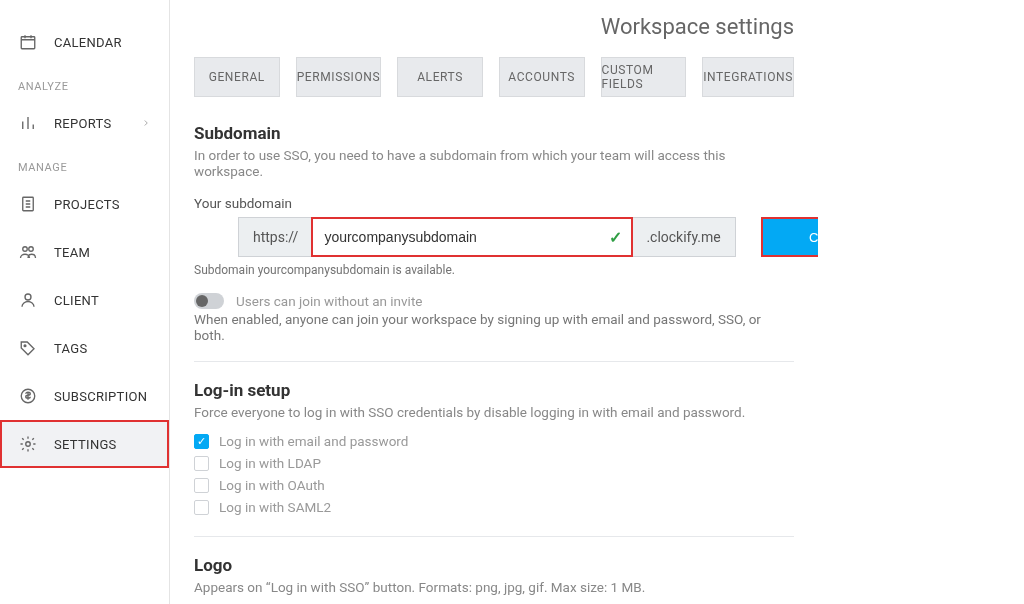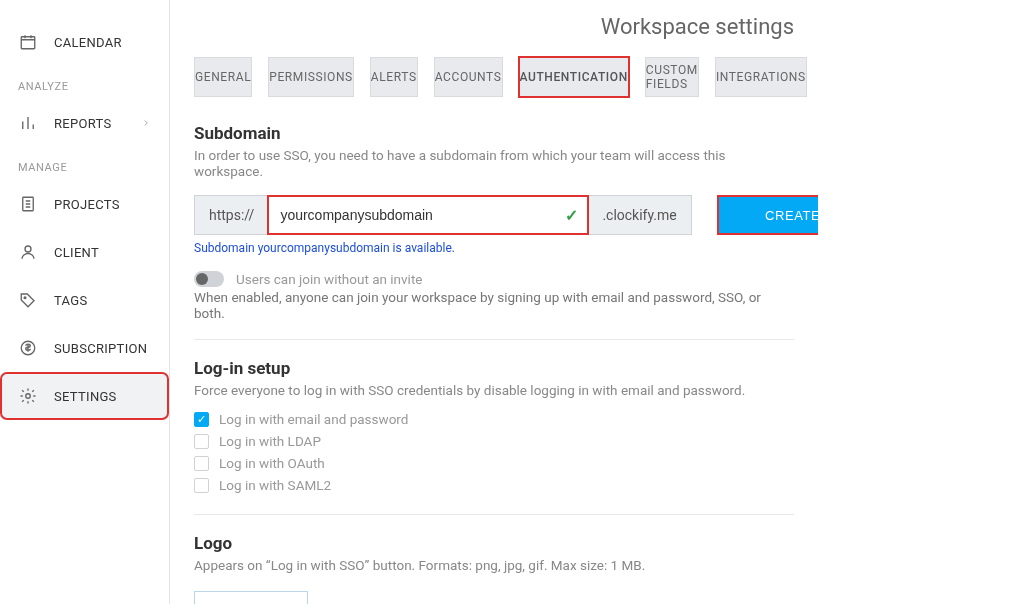--- a/index.html
+++ b/index.html
@@ -6,45 +6,45 @@
   body { font-family: -apple-system, Roboto, Arial, sans-serif; font-size: 14px; color: #333; background: #fff; }
   .app { display: flex; width: 818px; height: 604px; overflow: hidden; }
 
   
   .sidebar { width: 170px; border-right: 1px solid #e4e4e4; padding-top: 18px; background: #fff; flex-shrink: 0; }
   .nav-item { display: flex; align-items: center; height: 48px; padding: 0 18px; color: #333; cursor: pointer; }
   .nav-item .icon { width: 20px; height: 20px; margin-right: 16px; display: flex; align-items: center; justify-content: center; color: #666; }
   .nav-item .label { font-size: 13px; letter-spacing: 0.3px; }
   .nav-item .chev { margin-left: auto; color: #999; }
   .nav-section { padding: 14px 18px 6px; font-size: 11px; letter-spacing: 0.6px; color: #999; }
-  .nav-item.active { outline: 2px solid #e03131; outline-offset: -2px; background: #f1f2f4; border-radius: 7px; }
+  .nav-item.active { outline: 2px solid #e03131; outline-offset: -2px; background: #f1f2f4; }
   svg { display: block; }
 
   
   .main { flex: 1; padding: 10px 24px 24px 24px; overflow-y: hidden; }
   .page-title { font-size: 22px; color: #666; font-weight: 400; margin: 4px 0 18px 2px; text-align: right; }
 
   .tabs { display: flex; gap: 16px; margin-bottom: 26px; }
   .tab { flex: 1; height: 40px; background: #e8eaed; border: 1px solid #d8dadd; color: #666; font-size: 12px; letter-spacing: 0.6px; display: flex; align-items: center; justify-content: center; cursor: pointer; }
   .tab.active-tab { outline: 2px solid #e03131; outline-offset: -1px; color: #555; font-weight: 500; }
 
   h2.section-h { font-size: 17px; font-weight: 700; color: #333; margin-bottom: 4px; }
   .section-desc { color: #888; font-size: 13.5px; margin-bottom: 16px; }
 
   .field-label { font-size: 13.5px; color: #555; margin-bottom: 6px; }
 
-  .subdomain-row { display: flex; align-items: flex-end; gap: 25px; }
+  .subdomain-row { display: flex; align-items: flex-end; gap: 25px; margin-left: 44px; }
   .sd-group { display: flex; align-items: stretch; border: 1px solid #cfd2d6; height: 40px; }
   .sd-prefix, .sd-suffix { background: #eceff1; color: #555; display: flex; align-items: center; padding: 0 14px; font-size: 14px; }
   .sd-input-wrap { position: relative; width: 320px; outline: 2px solid #e03131; outline-offset: -1px; display: flex; align-items: center; background: #000000; }
   .sd-input { border: none; outline: none; width: 100%; height: 100%; padding: 0 34px 0 12px; font-size: 14px; color: #333; }
   .sd-check { position: absolute; right: 10px; color: #2f9e44; font-weight: 700; font-size: 16px; }
   .create-btn { flex: 0 0 240px; height: 40px; background: #03a9f4; color: #fff; border: 2px solid #e03131; font-size: 13px; letter-spacing: 0.6px; font-weight: 500; cursor: pointer; }
 
-  .avail-msg { color: #1d4ed8; font-size: 12px; margin-top: 6px; }
+  .avail-msg { color: #737373; font-size: 12px; margin-top: 6px; }
 
   .toggle-row { display: flex; align-items: flex-end; gap: 12px; margin-top: 16px; }
   .toggle { width: 30px; height: 16px; border-radius: 10px; background: #cfd2d6; position: relative; cursor: pointer; }
   .toggle::after { content: ""; width: 12px; height: 12px; border-radius: 50%; background: #666; position: absolute; top: 2px; left: 2px; }
   .toggle-label { color: #999; font-size: 13.5px; }
   .toggle-desc { color: #777; font-size: 13.5px; margin-top: 2px; }
 
   hr.div { border: none; border-top: 1px solid #e6e8eb; margin: 18px 0; }
 
   .checks { margin-top: 10px; }
@@ -92,20 +92,30 @@
     <div class="nav-item">
       <span class="icon">
         <svg width="18" height="18" viewBox="0 0 24 24" fill="none" stroke="currentColor" stroke-width="1.8">
             <rect x="5" y="3" width="14" height="18" rx="1"></rect>
             <path d="M9 8h6M9 12h6M9 16h6"></path>
           </svg>
       </span>
       <span class="label">PROJECTS</span>
     </div>
 
+    <div class="nav-item">
+      <span class="icon">
+        <svg width="18" height="18" viewBox="0 0 24 24" fill="none" stroke="currentColor" stroke-width="1.8">
+            <circle cx="8" cy="8" r="3"></circle>
+            <circle cx="16" cy="8" r="3"></circle>
+            <path d="M2 20c0-3 3-5 6-5s6 2 6 5M12 20c0-3 2-5 5-5s5 2 5 5"></path>
+          </svg>
+      </span>
+      <span class="label">TEAM</span>
+    </div>
 
     <div class="nav-item">
       <span class="icon">
         <svg width="18" height="18" viewBox="0 0 24 24" fill="none" stroke="currentColor" stroke-width="1.8">
             <circle cx="12" cy="8" r="4"></circle>
             <path d="M4 21c0-4 4-7 8-7s8 3 8 7"></path>
           </svg>
       </span>
       <span class="label">CLIENT</span>
     </div>
@@ -142,29 +152,29 @@
   </nav>
 
   <main class="main">
     <h1 class="page-title">Workspace settings</h1>
 
     <div class="tabs">
       <div class="tab">GENERAL</div>
       <div class="tab">PERMISSIONS</div>
       <div class="tab">ALERTS</div>
       <div class="tab">ACCOUNTS</div>
-      <div class="tab active-tab">AUTHENTICATION</div>
       <div class="tab">CUSTOM FIELDS</div>
       <div class="tab">INTEGRATIONS</div>
     </div>
 
     
     <h2 class="section-h">Subdomain</h2>
     <p class="section-desc">In order to use SSO, you need to have a subdomain from which your team will access this workspace.</p>
 
+    <div class="field-label">Your subdomain</div>
 
     <div class="subdomain-row">
       <div class="sd-group">
         <div class="sd-prefix">https://</div>
         <div class="sd-input-wrap">
           <input class="sd-input" value="yourcompanysubdomain" style="">
           <span class="sd-check">✓</span>
         </div>
         <div class="sd-suffix">.clockify.me</div>
       </div>

